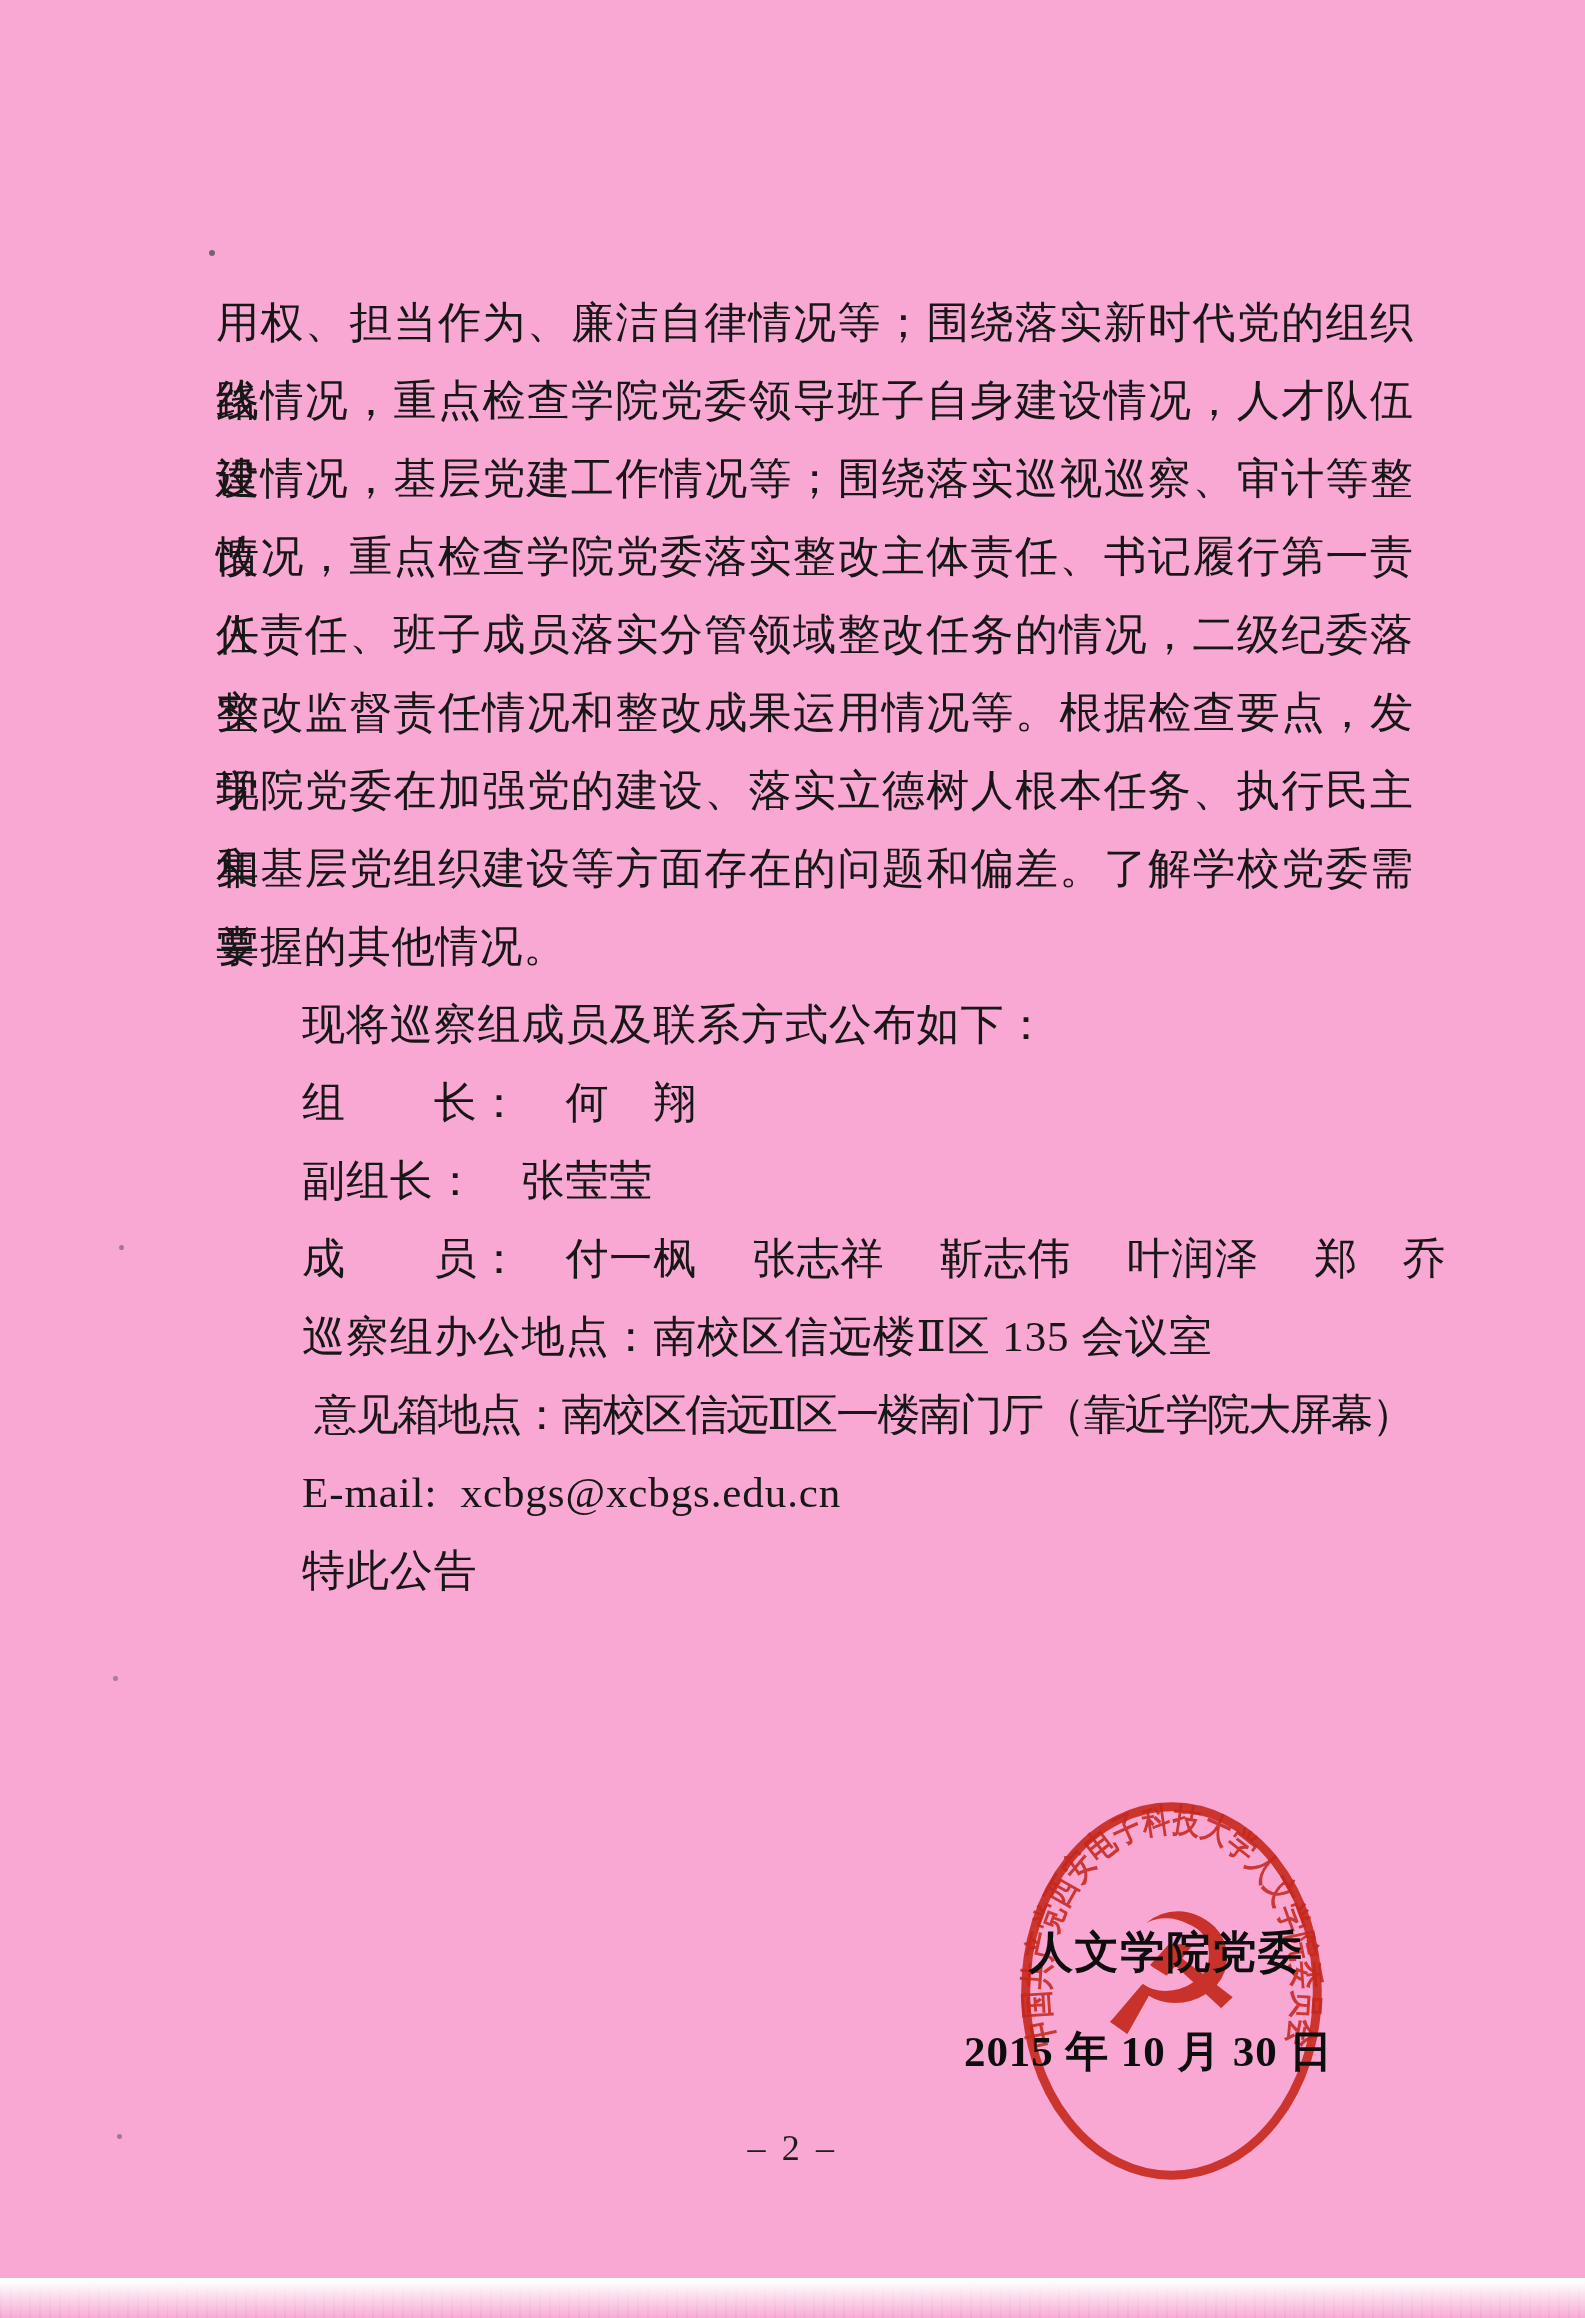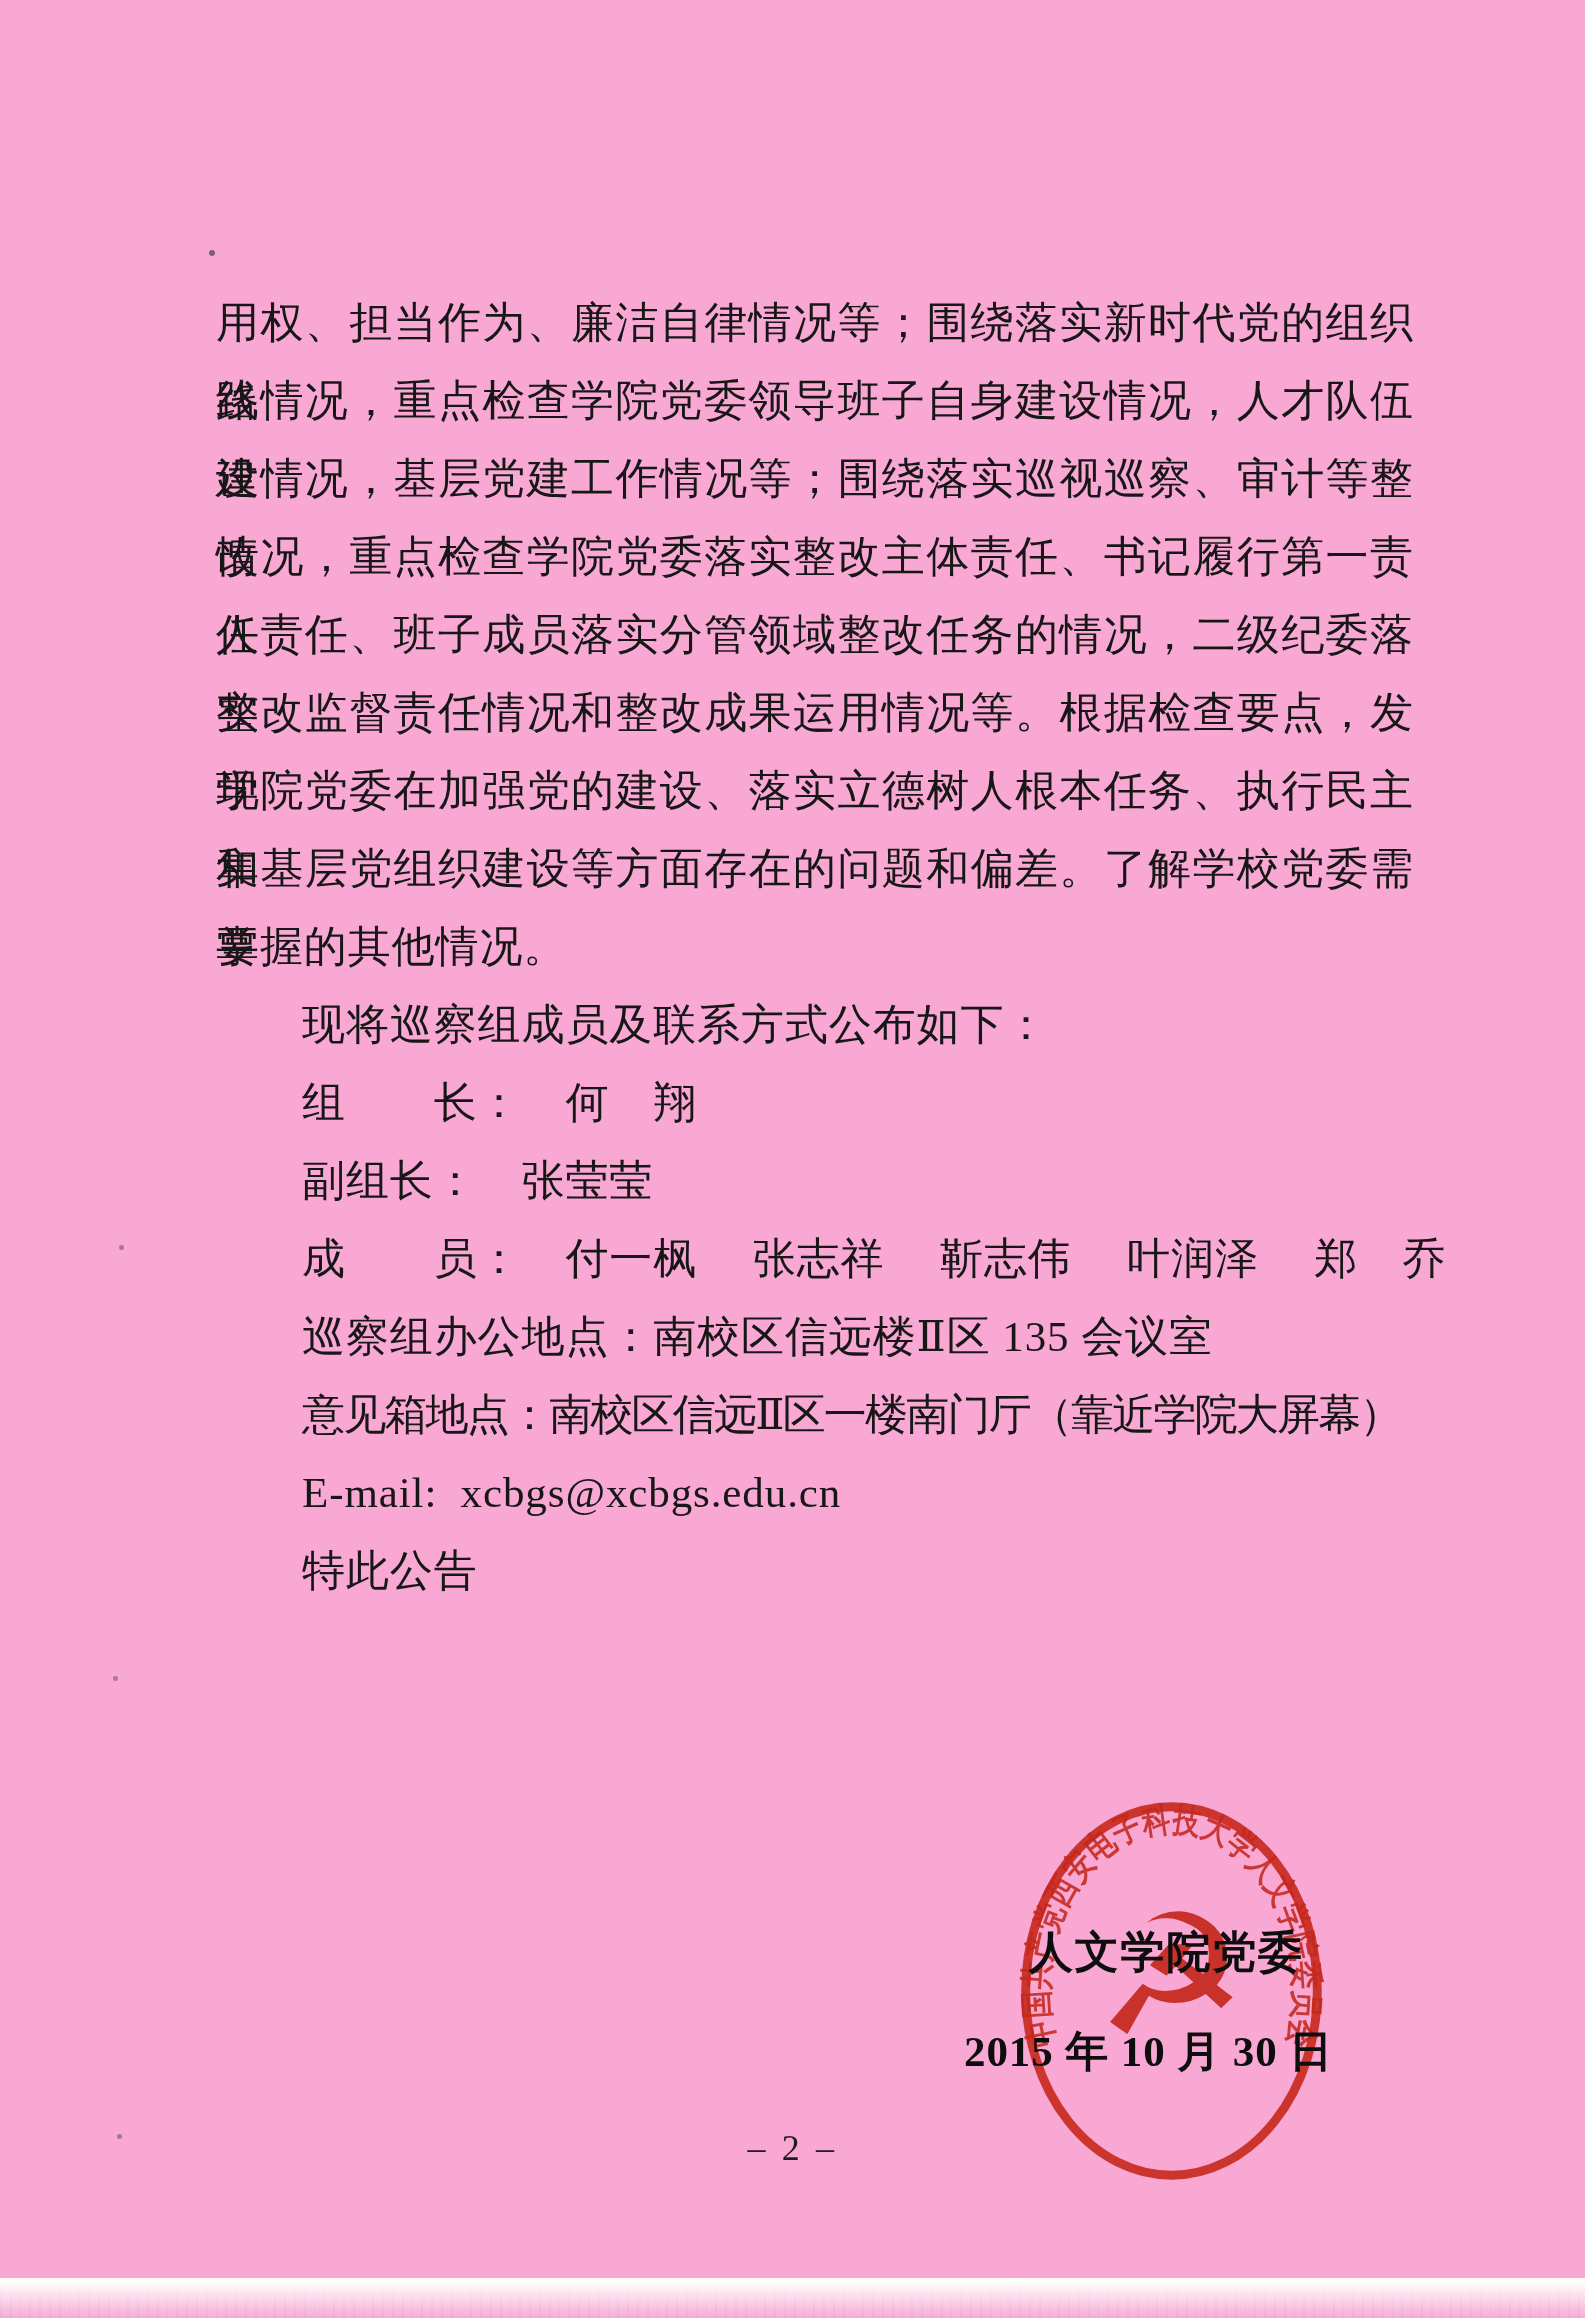--- a/index.html
+++ b/index.html
@@ -30,21 +30,21 @@
     letter-spacing: 0.9px;
   }
   .just {
     white-space: normal;
     text-align: justify;
     text-align-last: justify;
     text-justify: inter-character;
     letter-spacing: 0;
   }
   .indent { padding-left: 86px; }
-  .tight { letter-spacing: -1.8px; }
+  .tight { letter-spacing: -1.8px; text-align: right; }
 
   
   .seal {
     position: absolute;
     left: 1014px; top: 1796px;
     width: 315px; height: 390px;
     z-index: 1;
   }
   .signature {
     position: absolute;

